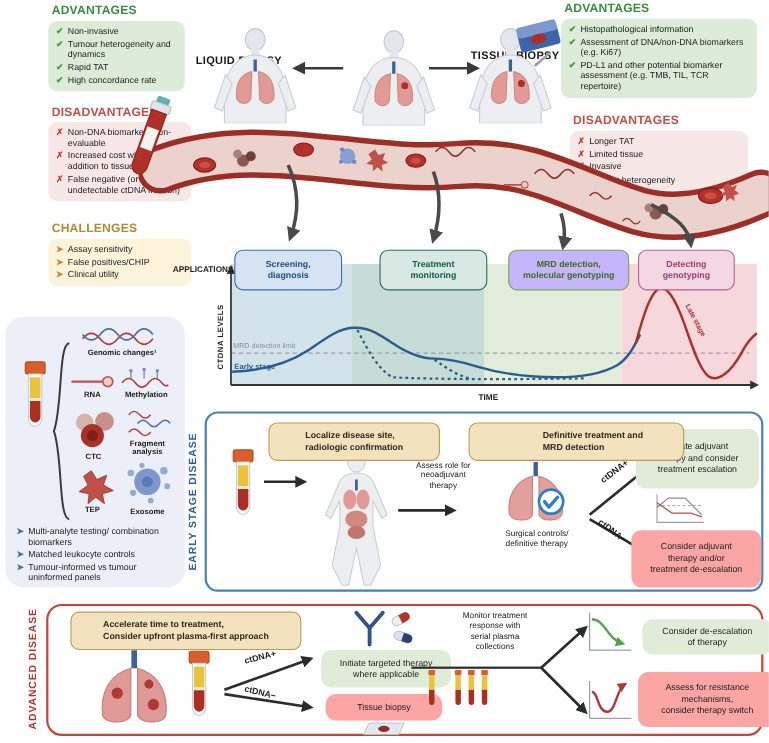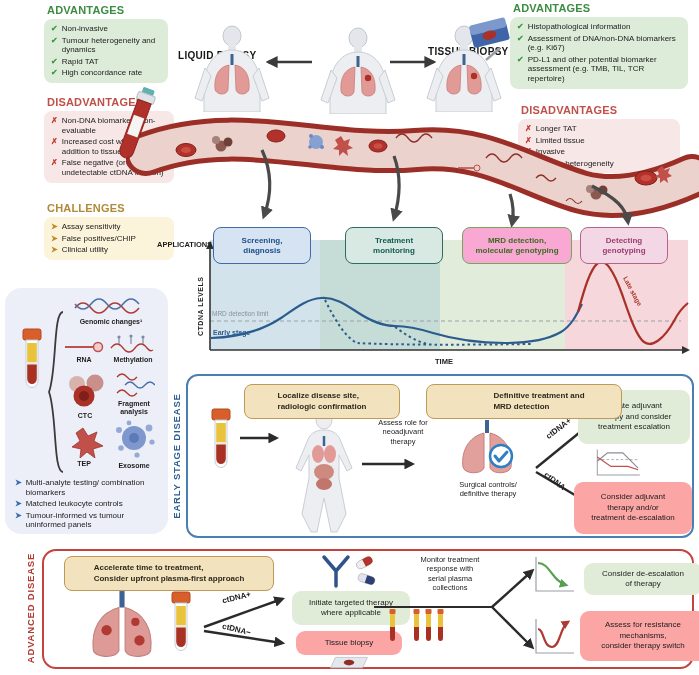--- a/index.html
+++ b/index.html
@@ -242,21 +242,21 @@
     <path d="M214,12 C222,34 220,54 214,74" fill="none" stroke="#4a4a4a" stroke-width="3.2" marker-end="url(#ahc)"></path>
     <path d="M330,50 C334,62 334,70 332,80" fill="none" stroke="#4a4a4a" stroke-width="3.2" marker-end="url(#ahc)"></path>
     <path d="M412,42 C436,54 446,64 448,78" fill="none" stroke="#4a4a4a" stroke-width="3.2" marker-end="url(#ahc)"></path>
   </svg>
 
   <div class="abs" style="left:157px;top:240px;font-size:7.5px;font-weight:bold;z-index:6;">APPLICATIONS:</div>
   <div class="appbox" style="left:213px;top:227px;width:96px;height:35px;background:#d5e3f2;border:1.6px solid #3e6ca8;color:#1d4e89;">Screening,
 diagnosis</div>
   <div class="appbox" style="left:345px;top:227px;width:96px;height:35px;background:#d8e8e3;border:1.6px solid #2e6b60;color:#145c50;">Treatment
 monitoring</div>
-  <div class="appbox" style="left:462px;top:227px;width:108px;height:35px;background:#f9a8d4;border:1.6px solid #7aa25c;color:#3e6b23;">MRD detection,
+  <div class="appbox" style="left:462px;top:227px;width:108px;height:35px;background:#c4b5fd;border:1.6px solid #7aa25c;color:#3e6b23;">MRD detection,
 molecular genotyping</div>
   <div class="appbox" style="left:580px;top:227px;width:86px;height:35px;background:#f4d7e5;border:1.6px solid #b5628f;color:#9c3d72;">Detecting
 genotyping</div>
 
   <svg class="abs" style="left:195px;top:240px;z-index:1;" width="502" height="130" viewBox="0 0 502 130">
     <rect x="15" y="0" width="110" height="110" fill="#d3e3ec"></rect>
     <rect x="125" y="0" width="120" height="110" fill="#c6dcd6"></rect>
     <rect x="245" y="0" width="125" height="110" fill="#e2ecdb"></rect>
     <rect x="370" y="0" width="123" height="110" fill="#f6d8dc"></rect>
     <path d="M15,81 H486" stroke="#9aa0a6" stroke-width="1" stroke-dasharray="4,3"></path>

